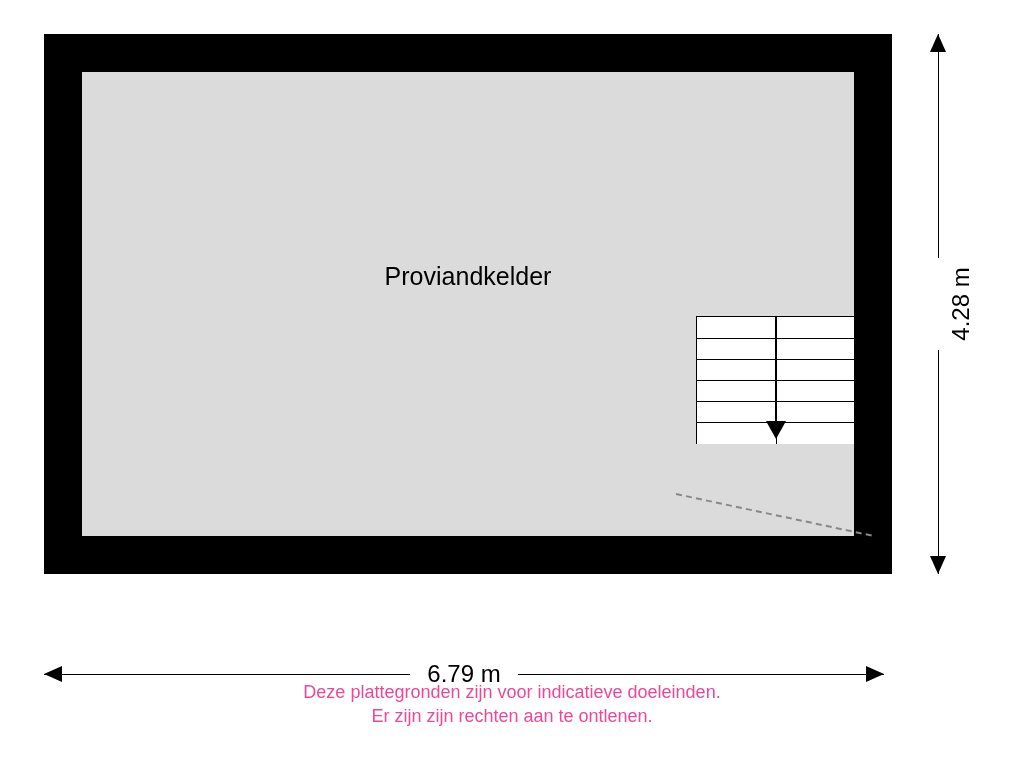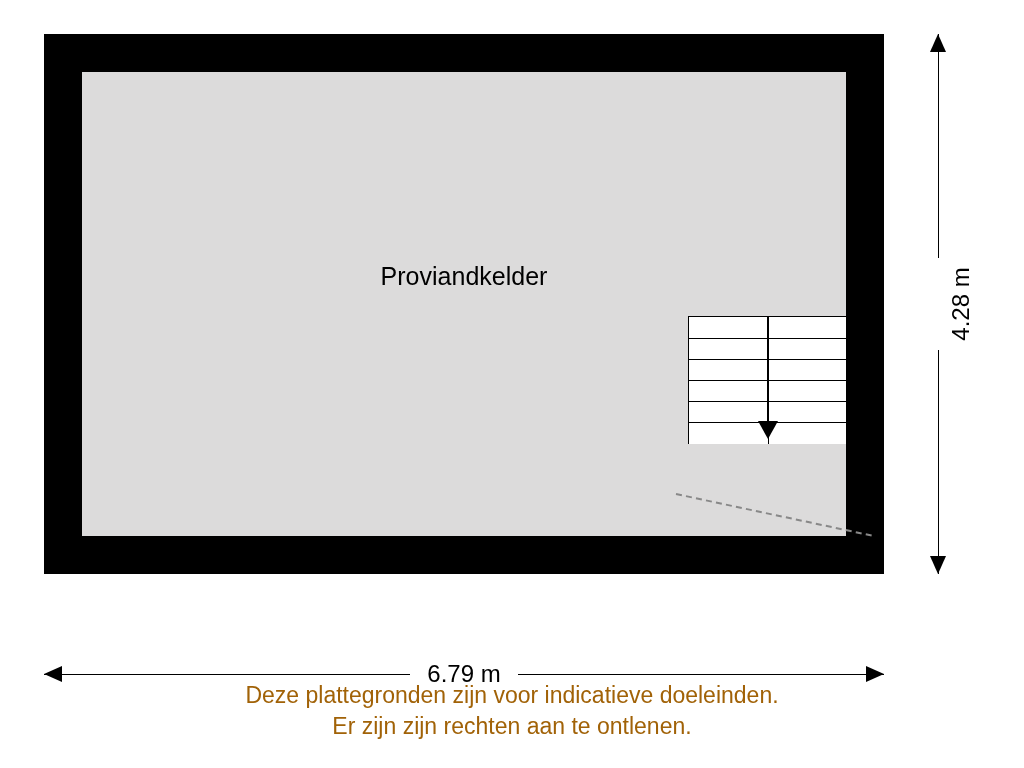--- a/index.html
+++ b/index.html
@@ -14,20 +14,21 @@
     overflow: hidden;
   }
 
   
   .plan-wrap {
     position: absolute;
     left: 44px;
     top: 34px;
     width: 840px;
     height: 540px;
+    padding-left: 8px;
   }
   .wall {
     position: absolute;
     left: 0; top: 0; right: 0; bottom: 0;
     background: #000;
   }
   .room {
     position: absolute;
     left: 38px; top: 38px; right: 38px; bottom: 38px;
     background: #dcdbdb;
@@ -190,23 +191,23 @@
     border-left: 8px solid transparent;
     border-right: 8px solid transparent;
     border-top: 18px solid #000;
   }
 
   .disclaimer {
     position: absolute;
     left: 0; right: 0;
     top: 680px;
     text-align: center;
-    font-size: 23px;
+    font-size: 18px;
     line-height: 1.35;
-    color: #a16207;
+    color: #ec4899;
   }
 </style>
 </head>
 <body>
 
 <div class="plan-wrap">
   <div class="wall"></div>
   <div class="room">
     <div class="room-label">Proviandkelder</div>
     <div class="stairs">

